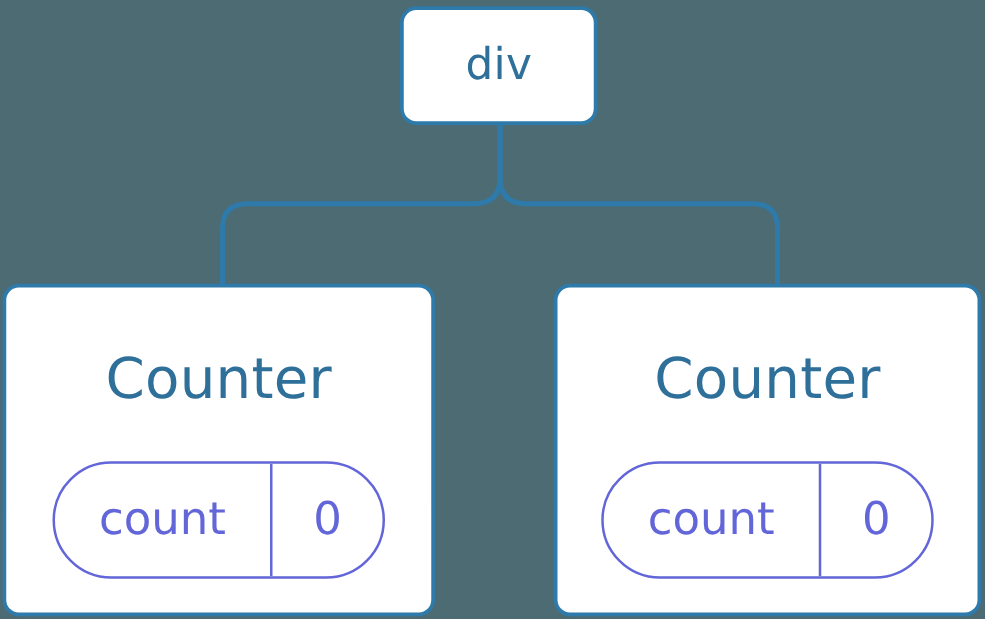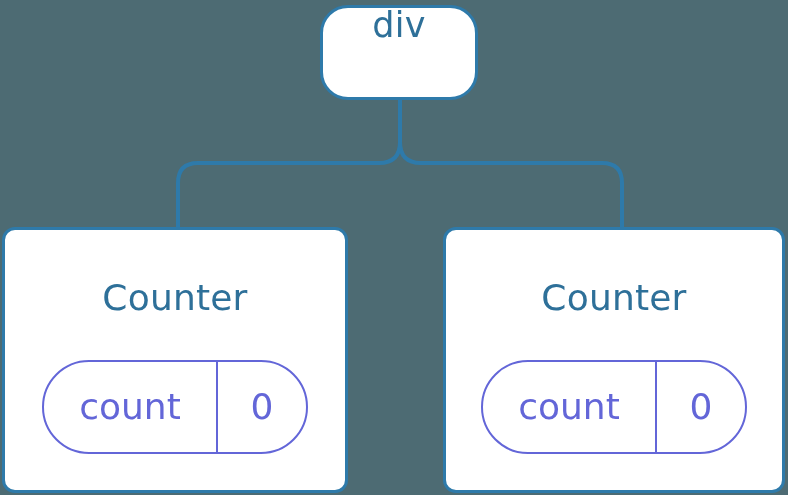--- a/index.html
+++ b/index.html
@@ -42,21 +42,21 @@
     flex-direction: column;
     align-items: center;
   }
 
   
   #node-div {
     left: 320px;
     top: 5px;
     width: 158px;
     height: 95px;
-    border-radius: 28px;
+    justify-content: center;
   }
   .node-title-root {
     color: #2e7099;
     font-size: 35px;
     font-weight: 400;
     letter-spacing: 0.2px;
     line-height: 1;
   }
 
   
@@ -67,21 +67,21 @@
     height: 266px;
   }
   #node-counter-right {
     left: 443px;
     top: 227px;
     width: 342px;
     height: 266px;
   }
   .node-title {
     color: #2e7099;
-    font-size: 36px;
+    font-size: 45px;
     font-weight: 400;
     line-height: 1;
     margin-top: 50px;
     letter-spacing: 0.2px;
   }
 
   
   .pill {
     margin-top: 44px;
     height: 94px;

